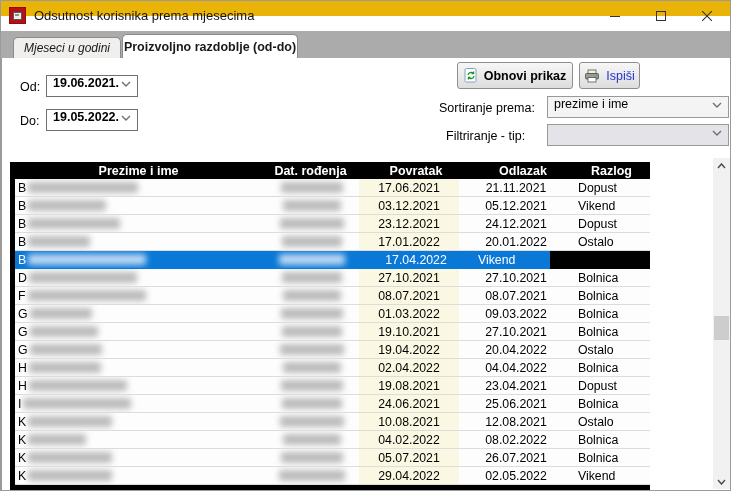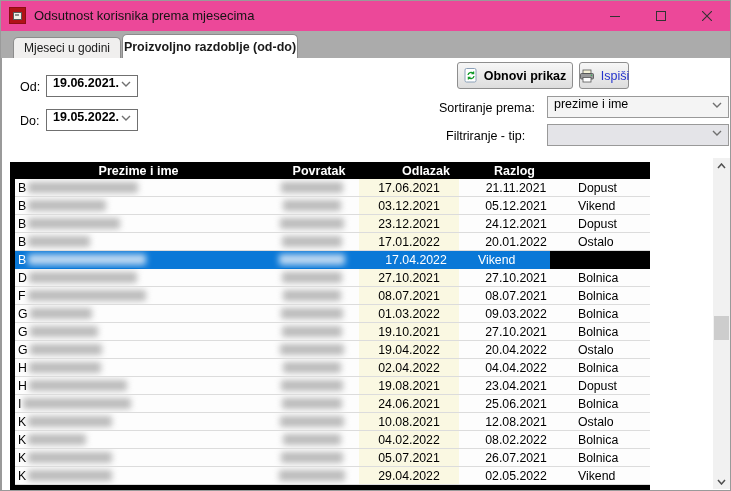--- a/index.html
+++ b/index.html
@@ -1,33 +1,33 @@
 <!DOCTYPE html>
 <html><head>
 <meta charset="utf-8">
 <style>
   html,body{margin:0;padding:0;background:#e8e8e8;}
   *{box-sizing:border-box;font-family:"Liberation Sans",sans-serif;}
   .window{position:relative;width:731px;height:491px;background:#fff;overflow:hidden;
           border:1px solid #9a9a9a;}
   
-  .titlebar{position:absolute;left:0;top:0;width:100%;height:30px;background:#ec4899;}
+  .titlebar{position:absolute;left:0;top:0;width:100%;height:15px;background:#eab308;}
   .app-icon{position:absolute;left:8px;top:6px;width:17px;height:17px;background:#b01217;
             border:1px solid #8d0e12;display:flex;align-items:center;justify-content:center;}
   .app-icon .inner{width:9px;height:8px;background:#f2efe9;border:1px solid #5a5a5a;position:relative;}
   .app-icon .inner:before{content:"";position:absolute;left:1px;top:1px;width:4px;height:2px;background:#8d8d8d;}
   .title-text{position:absolute;left:33px;top:7px;font-size:13px;color:#141414;white-space:nowrap;}
   .win-controls{position:absolute;right:0;top:0;height:30px;display:flex;}
   .win-btn{width:46px;height:30px;display:flex;align-items:center;justify-content:center;}
   
   .tabstrip{position:absolute;left:0;top:30px;width:100%;height:27px;background:#ababab;}
   .tab{position:absolute;bottom:0;border:1px solid #8c8c8c;border-bottom:none;
        border-radius:5px 5px 0 0;display:flex;align-items:center;justify-content:center;
        font-size:12px;color:#1a1a1a;}
-  .tab.inactive{left:12px;width:108px;height:21px;background:#f0efee;}
+  .tab.inactive{left:12px;width:108px;height:21px;background:#f0efee;font-style:italic;}
   .tab.active{left:121px;width:176px;height:24px;background:#ffffff;font-weight:bold;font-size:12.5px;z-index:2;}
   
   .content{position:absolute;left:0;top:57px;width:731px;height:434px;background:#ffffff;
            border-left:1px solid #9a9a9a;border-right:1px solid #9a9a9a;}
   .field-label{position:absolute;font-size:12.5px;color:#000;}
   .combo{position:absolute;height:22px;background:#fff;border:1px solid #707070;
          display:flex;align-items:flex-start;padding:0 6px;font-size:12.5px;}
   .combo .chev{margin-left:auto;}
   .combo.date-combo{font-weight:bold;}
   .combo.gray-combo{background:#e4e4e8;border:1px solid #999;}
@@ -127,21 +127,21 @@
       <span class="bicon">
         <svg width="14" height="15" viewBox="0 0 14 15">
           <rect x="1" y="0.5" width="11" height="13.5" rx="1.5" fill="#fff" stroke="#8aa0b8" stroke-width="1"></rect>
           <path d="M4 7 a3 3 0 0 1 5.2 -1.6 M9.6 3.4 v2.2 h-2.2" stroke="#129a2a" fill="none" stroke-width="1.3"></path>
           <path d="M10 8 a3 3 0 0 1 -5.2 1.6 M4.4 11.6 v-2.2 h2.2" stroke="#129a2a" fill="none" stroke-width="1.3"></path>
         </svg>
       </span>
       <span>Obnovi prikaz</span>
     </div>
 
-    <div class="btn btn-blue" style="left:577px;top:4px;width:50px;">
+    <div class="btn btn-blue" style="left:577px;top:4px;width:61px;">
       <span class="bicon">
         <svg width="16" height="14" viewBox="0 0 16 14">
           <rect x="4" y="1" width="8" height="3.5" fill="#f6f3d8" stroke="#555" stroke-width="0.8"></rect>
           <rect x="1.5" y="4.5" width="13" height="5.5" rx="1" fill="#9a9a9a" stroke="#4c4c4c" stroke-width="0.8"></rect>
           <rect x="4" y="8.5" width="8" height="4.5" fill="#ffffff" stroke="#555" stroke-width="0.8"></rect>
           <circle cx="12.5" cy="6.3" r="0.8" fill="#3a5"></circle>
         </svg>
       </span>
       <span>Ispiši</span>
     </div>
@@ -163,20 +163,21 @@
         <svg width="10" height="6">
             <path d="M1 1 L5 5 L9 1" stroke="#707070" fill="none" stroke-width="1.4"></path>
           </svg>
       </span>
     </div>
 
     <div class="grid">
       <div class="grid-header">
         <div class="gh" style="width:5px;"></div>
         <div class="gh" style="width:247px;">Prezime i ime</div>
+        <div class="gh" style="width:97px;">Dat. rođenja</div>
         <div class="gh" style="width:114px;">Povratak</div>
         <div class="gh" style="width:100px;">Odlazak</div>
         <div class="gh" style="width:77px;">Razlog</div>
       </div>
       <div class="grid-body">
           <div class="grow">
     <div class="cell c-gut"></div>
     <div class="cell c-name">
       <span>B</span>
               <span class="blob" style="width: 110px;"></span>

